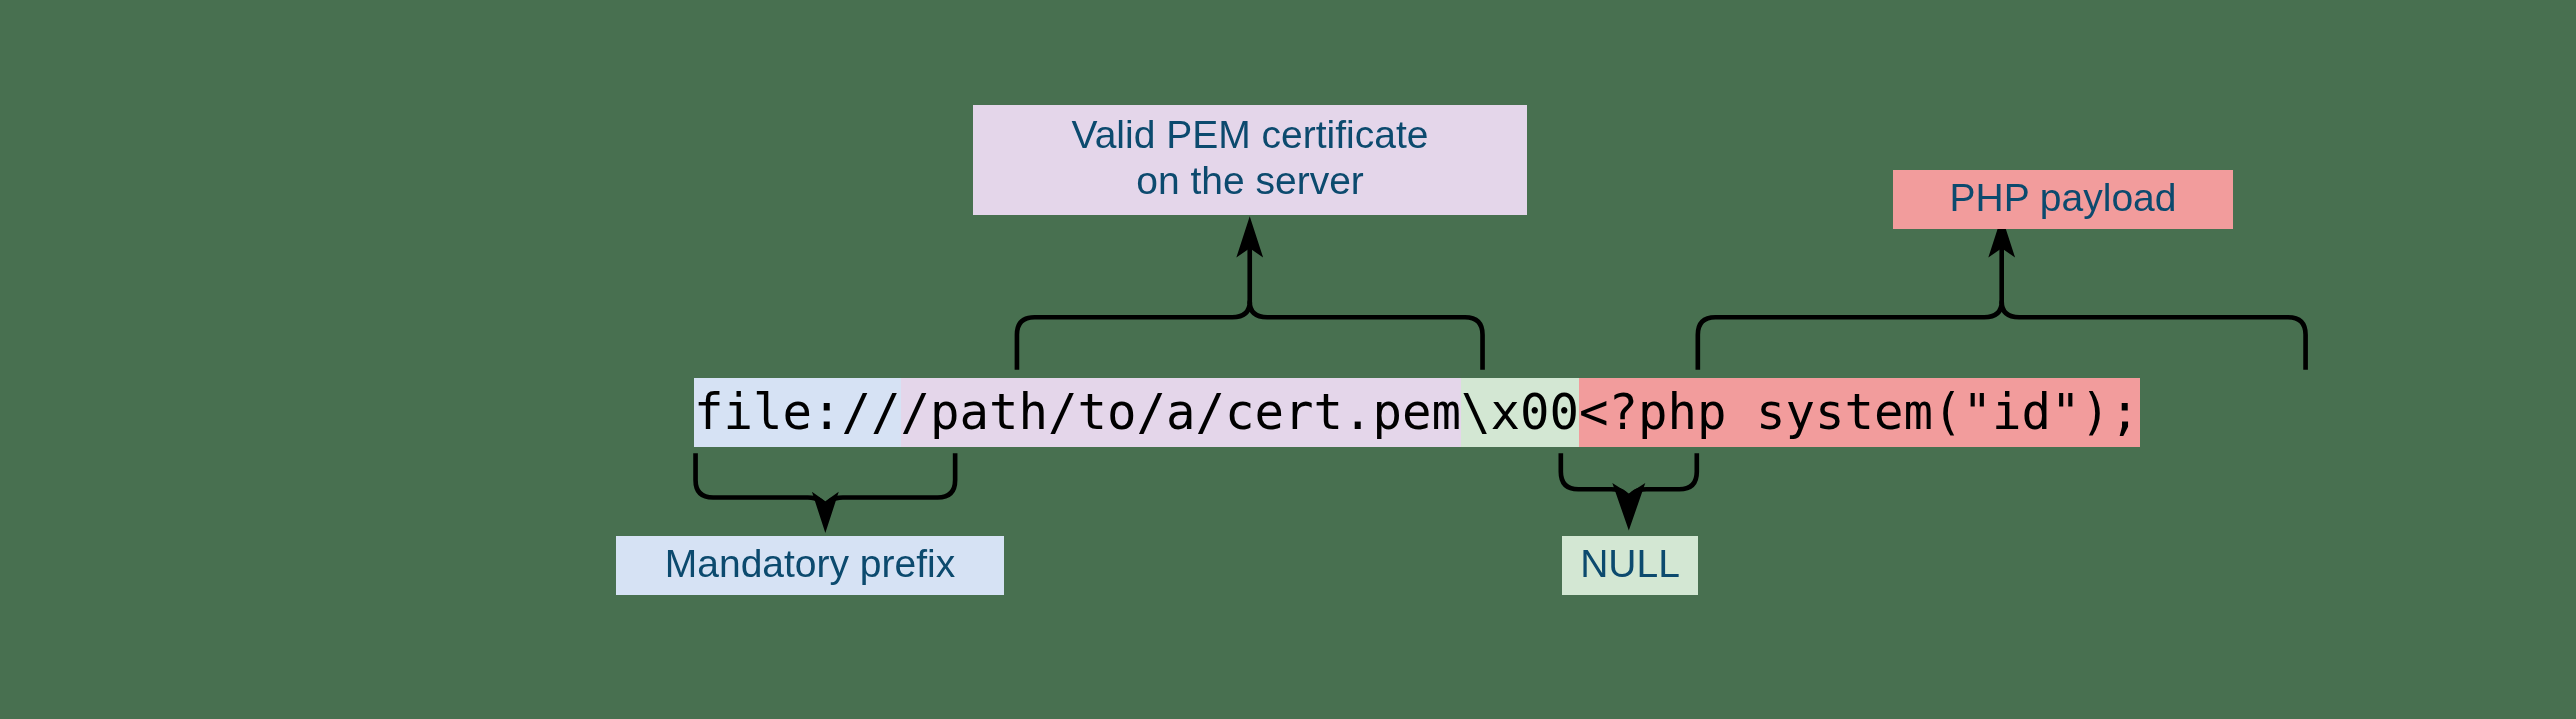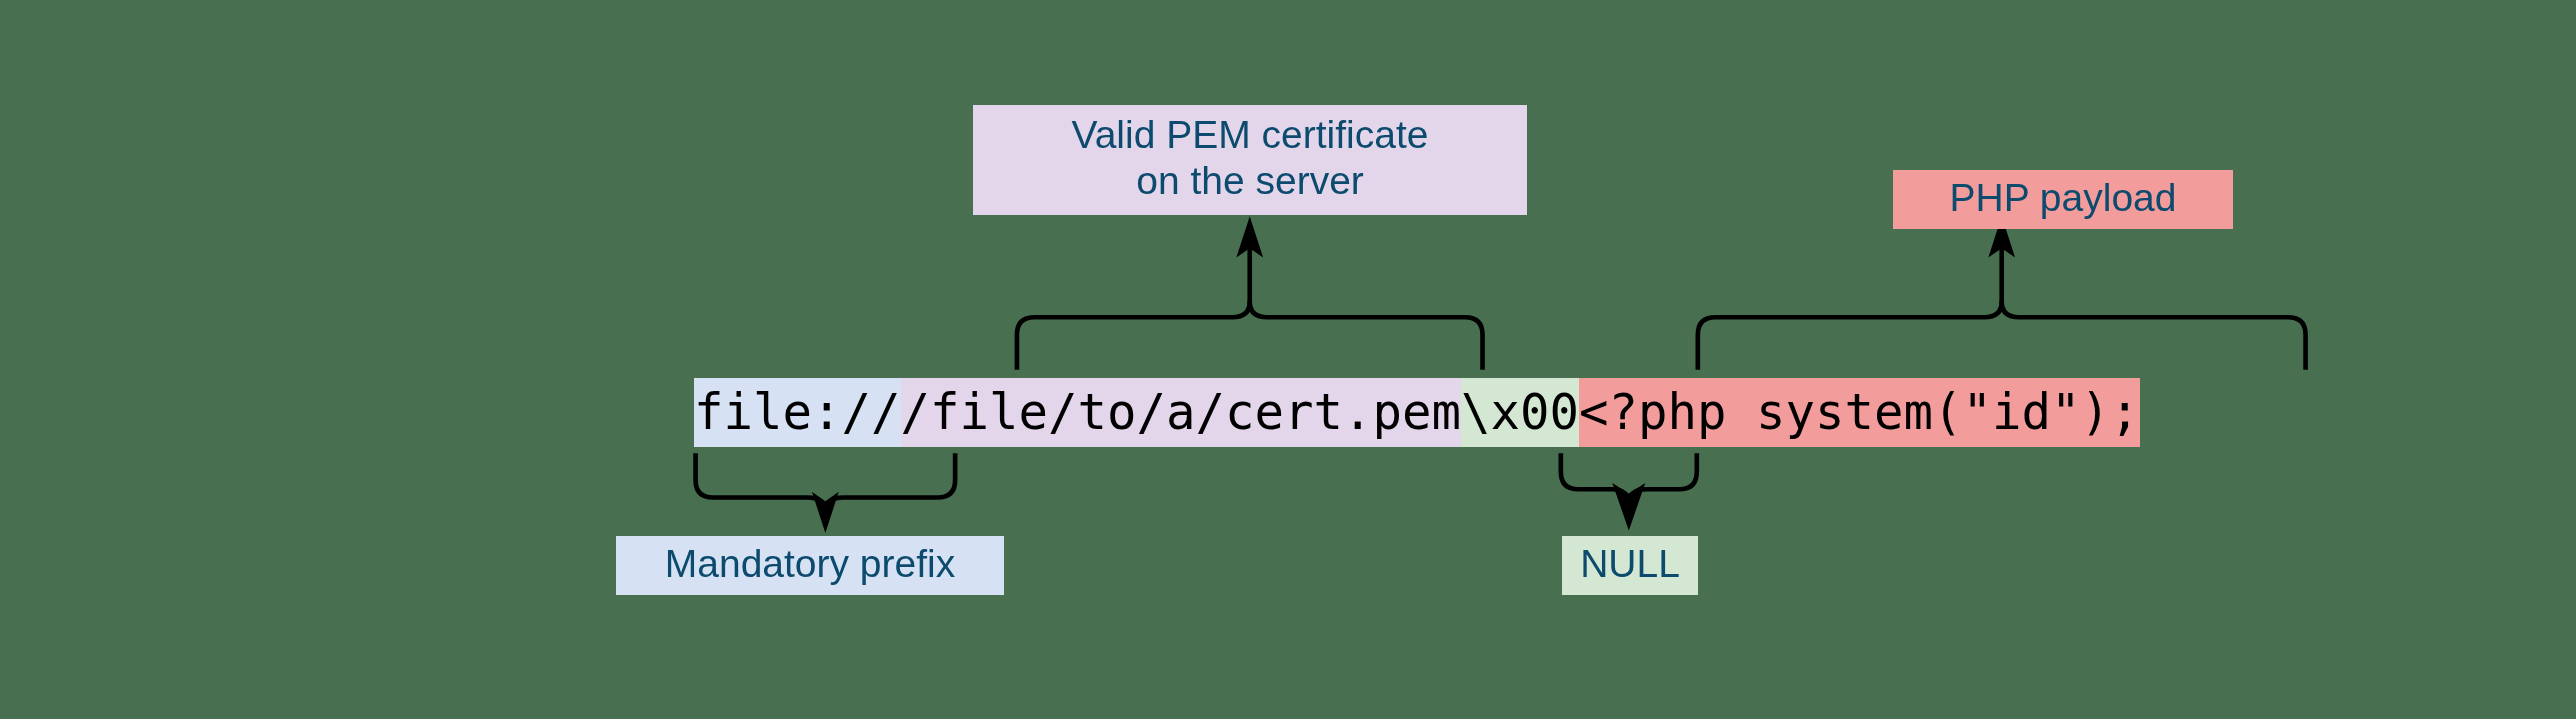--- a/index.html
+++ b/index.html
@@ -153,21 +153,21 @@
       <polygon points="1602,1035 1576,955 1602,973 1628,955" fill="#000"></polygon>
     </g>
     <g>
       <line x1="3162" y1="976" x2="3162" y2="990" stroke="#000" stroke-width="9"></line>
       <polygon points="3162,1030 3130,938 3162,958 3194,938" fill="#000"></polygon>
     </g>
   </svg>
 
   <div id="code-row">
     <span class="seg seg-prefix">file://</span>
-    <span class="seg seg-path">/file/to/a/cert.pem</span>
+    <span class="seg seg-path">/path/to/a/cert.pem</span>
     <span class="seg seg-null">\x00</span>
     <span class="seg seg-payload">&lt;?php system("id");</span>
   </div>
 
   <div class="label-chip" id="label-pem">
     <span>Valid PEM certificate</span><br>
     <span>on the server</span>
   </div>
 
   <div class="label-chip" id="label-php">

